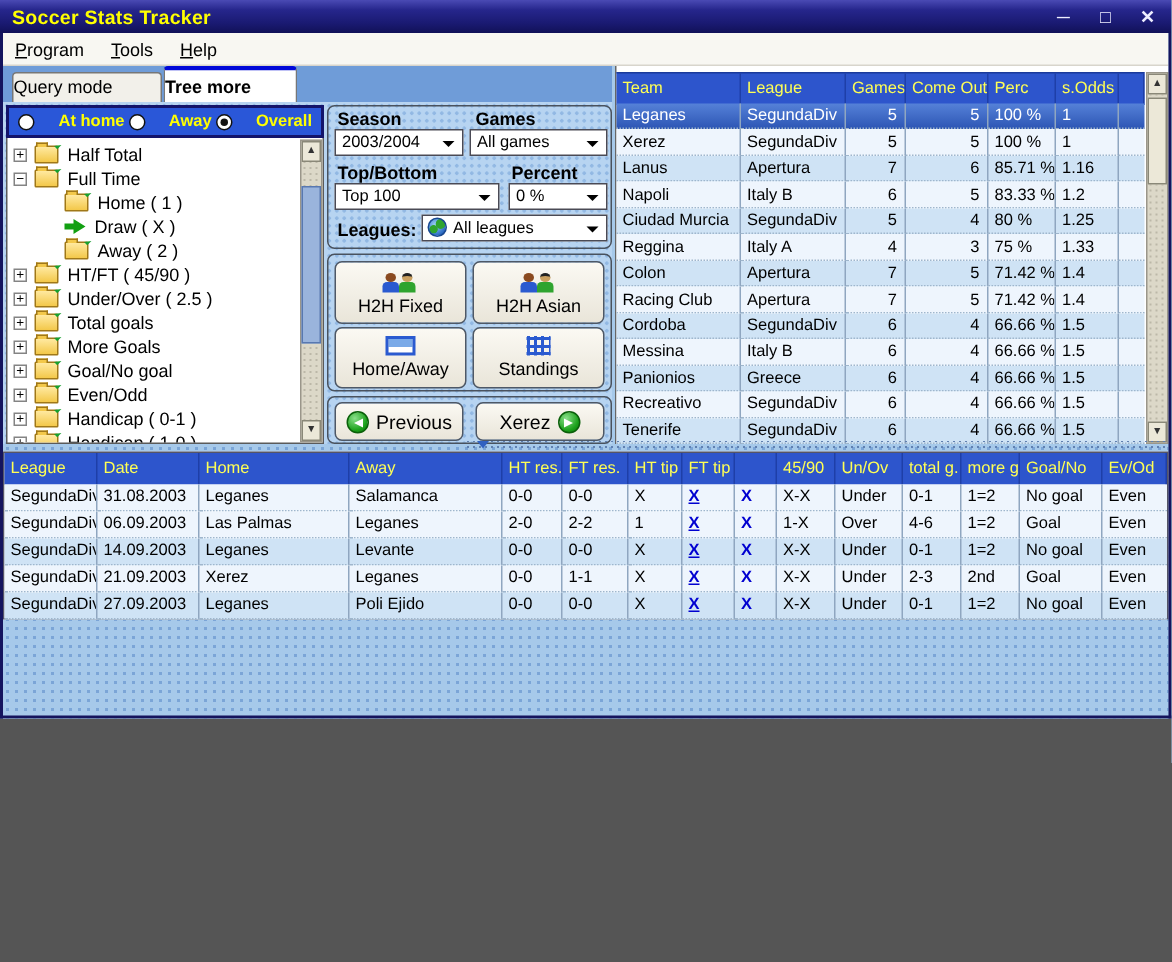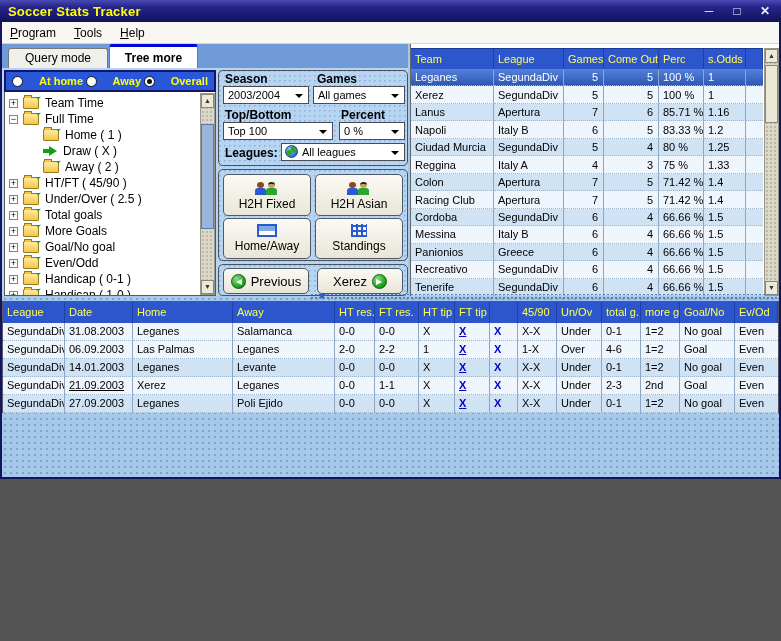--- a/index.html
+++ b/index.html
@@ -20,21 +20,21 @@
 
   .menubar{position:absolute;left:2px;top:22px;width:777px;height:22px;background:#f8f7f2;display:flex;align-items:center;gap:18px;padding-left:8px;box-sizing:border-box;border-bottom:1px solid #d8d5cc;}
   .menu-item{display:inline-block;font-size:12px;}
   .menu-item::first-letter{text-decoration:underline;}
 
   .main{position:absolute;left:2px;top:44px;width:777px;height:566px;
     background:#a6c9ea;background-image:radial-gradient(rgba(80,130,195,.5) 1px,transparent 1px);background-size:6px 6px;}
 
   
   .tabstrip{position:absolute;left:0;top:0;width:406px;height:24px;background:#6f9cd8;}
-  .mtab{position:absolute;box-sizing:border-box;text-align:center;font-size:12px;background:#f2f0ea;border:1px solid #777;border-bottom:none;border-radius:3px 3px 0 0;}
+  .mtab{position:absolute;box-sizing:border-box;font-size:12px;background:#f2f0ea;border:1px solid #777;border-bottom:none;border-radius:3px 3px 0 0;}
   .mtab.q{left:6px;top:4px;width:100px;height:20px;line-height:19px;}
   .mtab.t{left:107px;top:0;width:89px;height:24px;line-height:22px;font-weight:bold;background:#fff;border-top:3px solid #0008d8;}
 
   .tab-content{position:absolute;left:0;top:24px;width:406px;height:228px;
     background:#b7d4f1;background-image:radial-gradient(rgba(100,150,210,.45) 1px,transparent 1px);background-size:5px 5px;}
 
   
   .tree-panel{position:absolute;left:2px;top:2px;width:212px;height:226px;}
   .radiobar{position:absolute;left:0;top:0;width:212px;height:22px;box-sizing:border-box;background:#2a57d8;border:2px solid #14146a;display:flex;align-items:center;justify-content:space-between;padding:0 6px;}
   .radio{display:flex;align-items:center;gap:16px;}
@@ -176,21 +176,21 @@
           </span>
           <span class="radio">
             <span class="rb checked"></span>
             <span class="rlabel">Overall</span>
           </span>
         </div>
         <div class="tree-body">
             <div class="tree-row" style="padding-left: 4px;">
               <span class="expand-box">+</span>
               <span class="folder"></span>
-              <span class="tree-label">Team Time</span>
+              <span class="tree-label">Half Total</span>
             </div>
             <div class="tree-row" style="padding-left: 4px;">
               <span class="expand-box">−</span>
               <span class="folder"></span>
               <span class="tree-label">Full Time</span>
             </div>
             <div class="tree-row" style="padding-left: 24px;">
               <span class="expand-spacer"></span>
               <span class="folder"></span>
               <span class="tree-label">Home ( 1 )</span>
@@ -492,38 +492,38 @@
             <div class="g-cell xblue" style="width: 28px;">X</div>
             <div class="g-cell" style="width: 39px;">1-X</div>
             <div class="g-cell" style="width: 45px;">Over</div>
             <div class="g-cell" style="width: 39px;">4-6</div>
             <div class="g-cell" style="width: 39px;">1=2</div>
             <div class="g-cell" style="width: 55px;">Goal</div>
             <div class="g-cell last">Even</div>
           </div>
           <div class="g-row alt">
             <div class="g-cell" style="width: 62px;">SegundaDiv</div>
-            <div class="g-cell" style="width: 68px;">14.01.2003</div>
+            <div class="g-cell" style="width: 68px;">14.09.2003</div>
             <div class="g-cell" style="width: 100px;">Leganes</div>
             <div class="g-cell" style="width: 102px;">Levante</div>
             <div class="g-cell" style="width: 40px;">0-0</div>
             <div class="g-cell" style="width: 44px;">0-0</div>
             <div class="g-cell" style="width: 36px;">X</div>
             <div class="g-cell xlink" style="width: 35px;">X</div>
             <div class="g-cell xblue" style="width: 28px;">X</div>
             <div class="g-cell" style="width: 39px;">X-X</div>
             <div class="g-cell" style="width: 45px;">Under</div>
             <div class="g-cell" style="width: 39px;">0-1</div>
             <div class="g-cell" style="width: 39px;">1=2</div>
             <div class="g-cell" style="width: 55px;">No goal</div>
             <div class="g-cell last">Even</div>
           </div>
           <div class="g-row">
             <div class="g-cell" style="width: 62px;">SegundaDiv</div>
-            <div class="g-cell" style="width: 68px; text-decoration: underline;">21.09.2003</div>
+            <div class="g-cell" style="width: 68px;">21.09.2003</div>
             <div class="g-cell" style="width: 100px;">Xerez</div>
             <div class="g-cell" style="width: 102px;">Leganes</div>
             <div class="g-cell" style="width: 40px;">0-0</div>
             <div class="g-cell" style="width: 44px;">1-1</div>
             <div class="g-cell" style="width: 36px;">X</div>
             <div class="g-cell xlink" style="width: 35px;">X</div>
             <div class="g-cell xblue" style="width: 28px;">X</div>
             <div class="g-cell" style="width: 39px;">X-X</div>
             <div class="g-cell" style="width: 45px;">Under</div>
             <div class="g-cell" style="width: 39px;">2-3</div>

